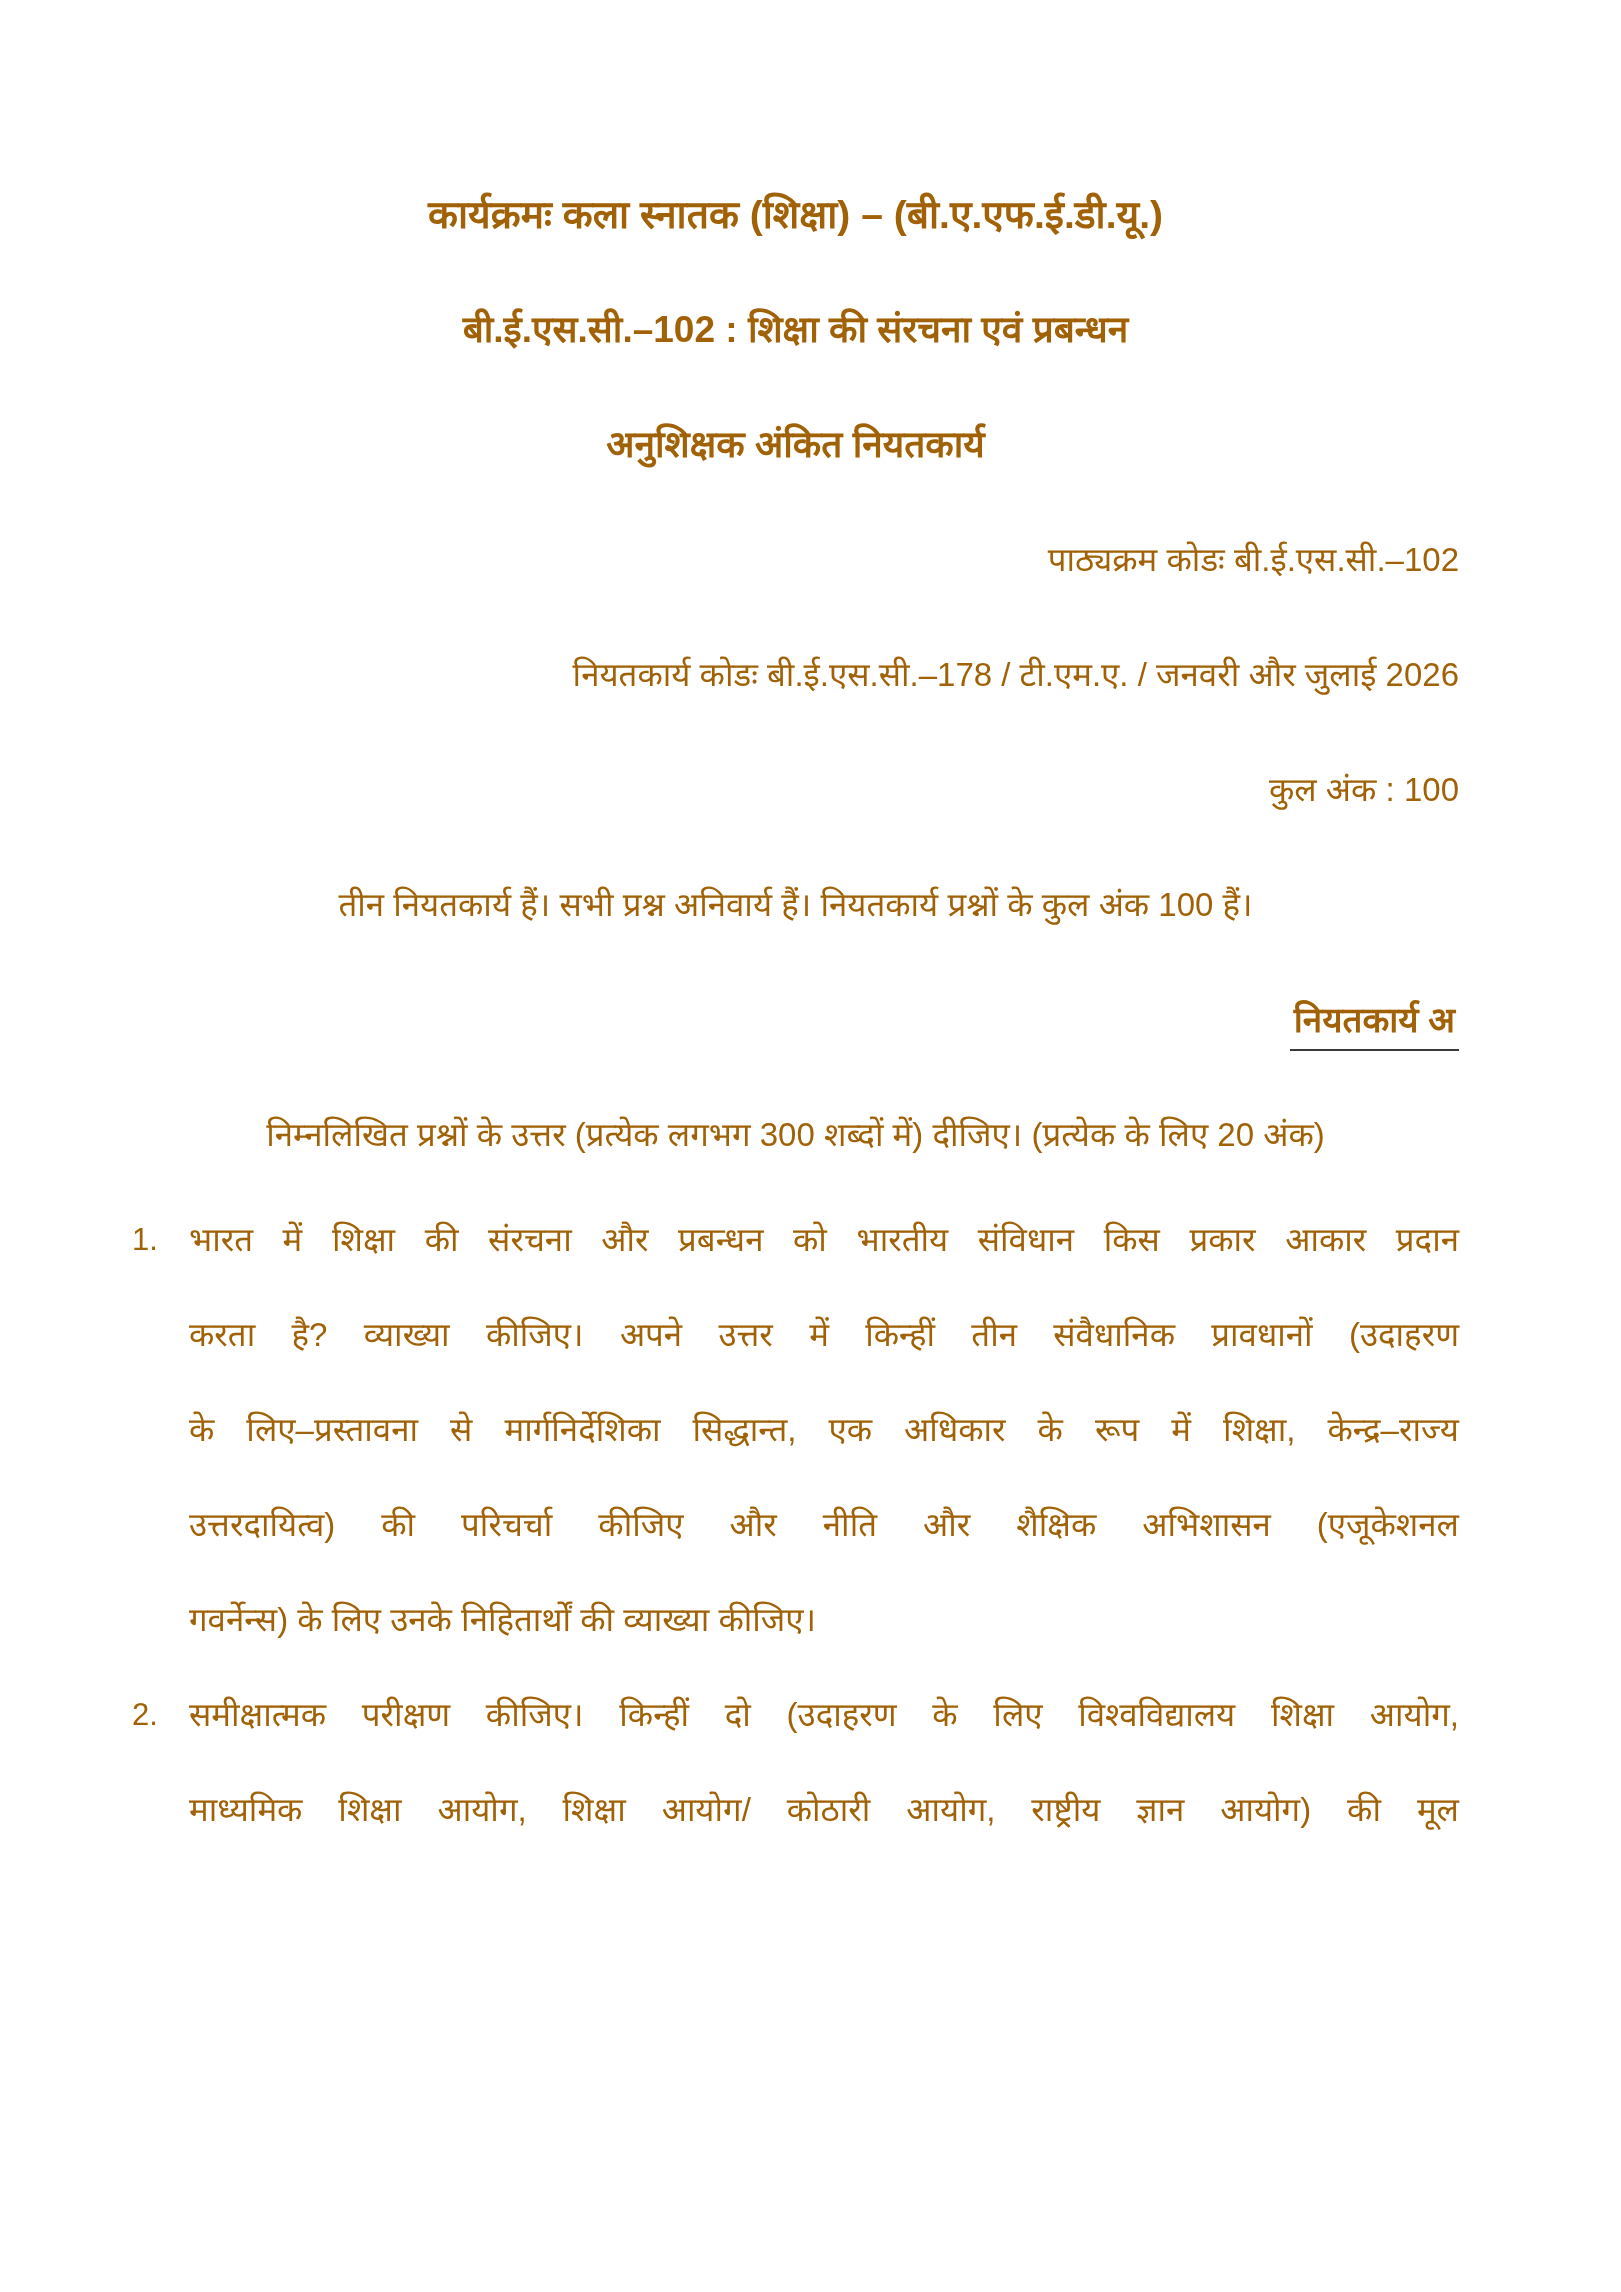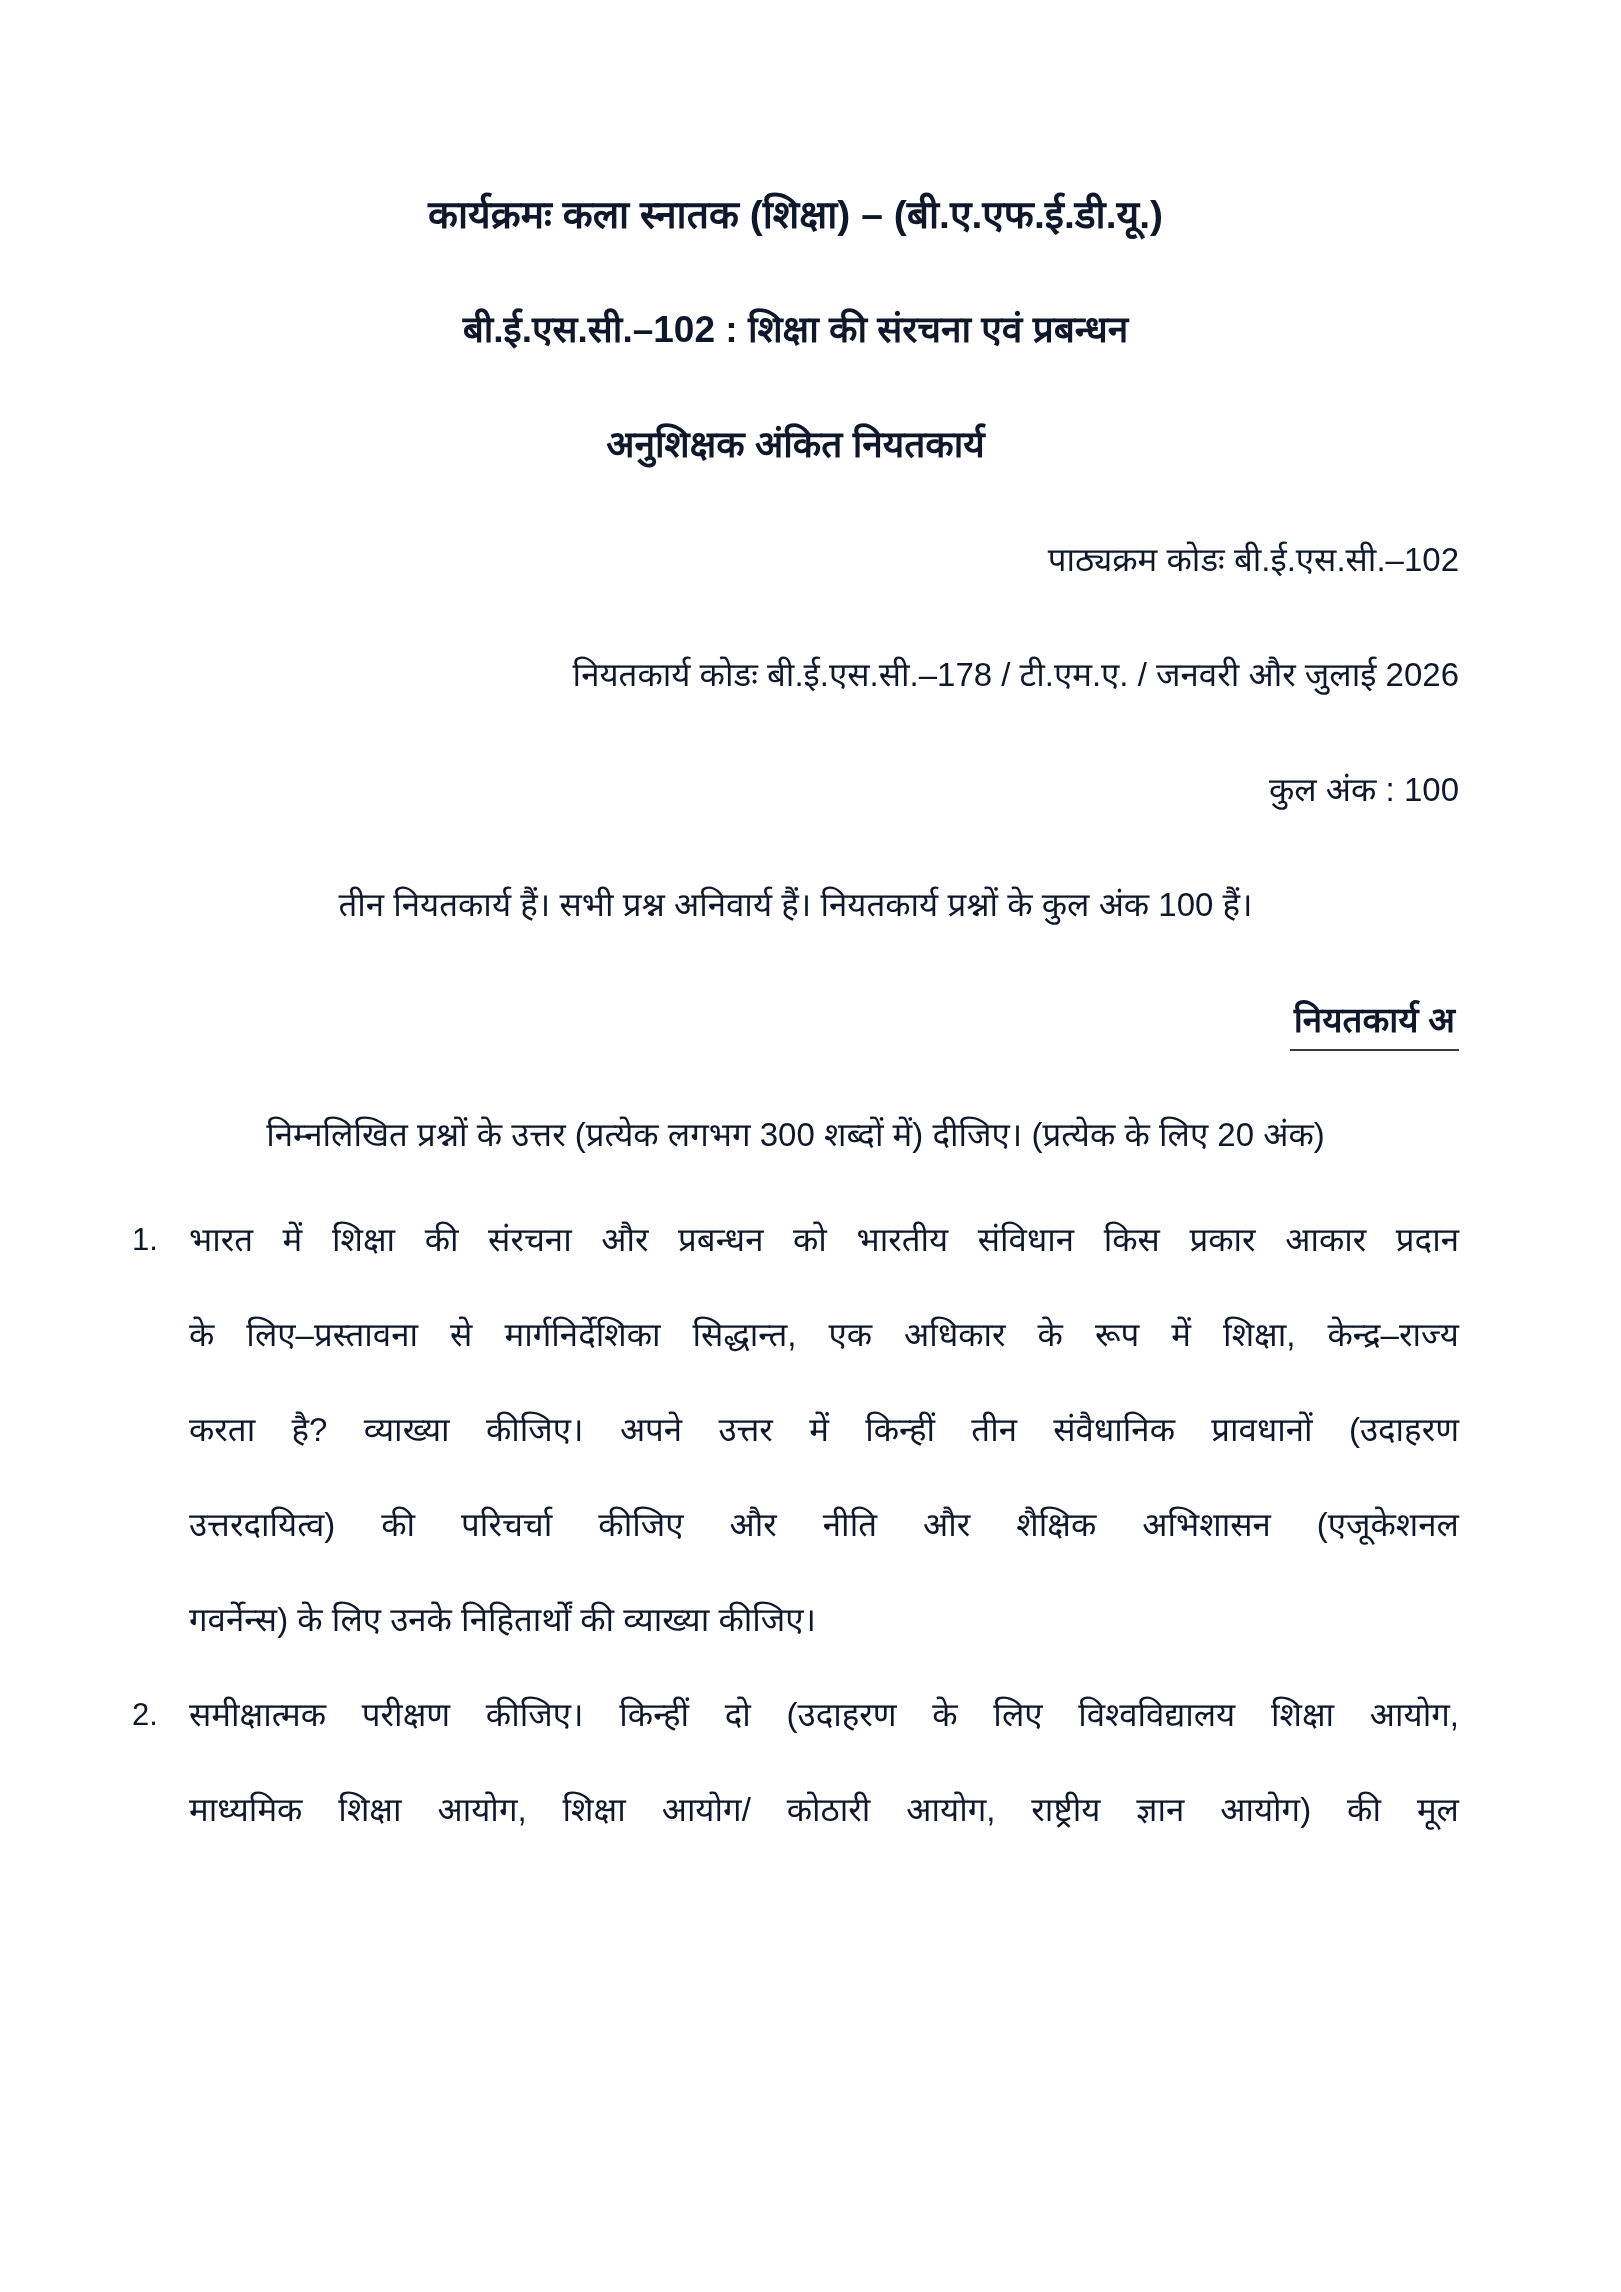--- a/index.html
+++ b/index.html
@@ -5,21 +5,21 @@
   html, body {
     margin: 0;
     padding: 0;
     background: #ffffff;
   }
   .page {
     position: relative;
     width: 1621px;
     height: 2293px;
     background: #ffffff;
-    color: #0f172a;
+    color: #a16207;
     font-family: "Liberation Sans", sans-serif;
     box-sizing: border-box;
     padding: 157px 162px 0 132px;
     overflow: hidden;
   }
   .hline {
     line-height: 115px;
     font-size: 33px;
     white-space: nowrap;
   }
@@ -81,22 +81,22 @@
   <div class="hline center bold section-heading">
     <span class="underlined">नियतकार्य अ</span>
   </div>
 
   <div class="hline instruction">निम्नलिखित प्रश्नों के उत्तर (प्रत्येक लगभग 300 शब्दों में) दीजिए। (प्रत्येक के लिए 20 अंक)</div>
 
   <div class="question">
     <span class="qnum">1.</span>
     <div class="qbody">
       <div class="qline">भारत में शिक्षा की संरचना और प्रबन्धन को भारतीय संविधान किस प्रकार आकार प्रदान</div>
+      <div class="qline">करता है? व्याख्या कीजिए। अपने उत्तर में किन्हीं तीन संवैधानिक प्रावधानों (उदाहरण</div>
       <div class="qline">के लिए–प्रस्तावना से मार्गनिर्देशिका सिद्धान्त, एक अधिकार के रूप में शिक्षा, केन्द्र–राज्य</div>
-      <div class="qline">करता है? व्याख्या कीजिए। अपने उत्तर में किन्हीं तीन संवैधानिक प्रावधानों (उदाहरण</div>
       <div class="qline">उत्तरदायित्व) की परिचर्चा कीजिए और नीति और शैक्षिक अभिशासन (एजूकेशनल</div>
       <div class="qline lastline">गवर्नेन्स) के लिए उनके निहितार्थों की व्याख्या कीजिए।</div>
     </div>
   </div>
 
   <div class="question">
     <span class="qnum">2.</span>
     <div class="qbody">
       <div class="qline">समीक्षात्मक परीक्षण कीजिए। किन्हीं दो (उदाहरण के लिए विश्वविद्यालय शिक्षा आयोग,</div>
       <div class="qline">माध्यमिक शिक्षा आयोग, शिक्षा आयोग/ कोठारी आयोग, राष्ट्रीय ज्ञान आयोग) की मूल</div>

